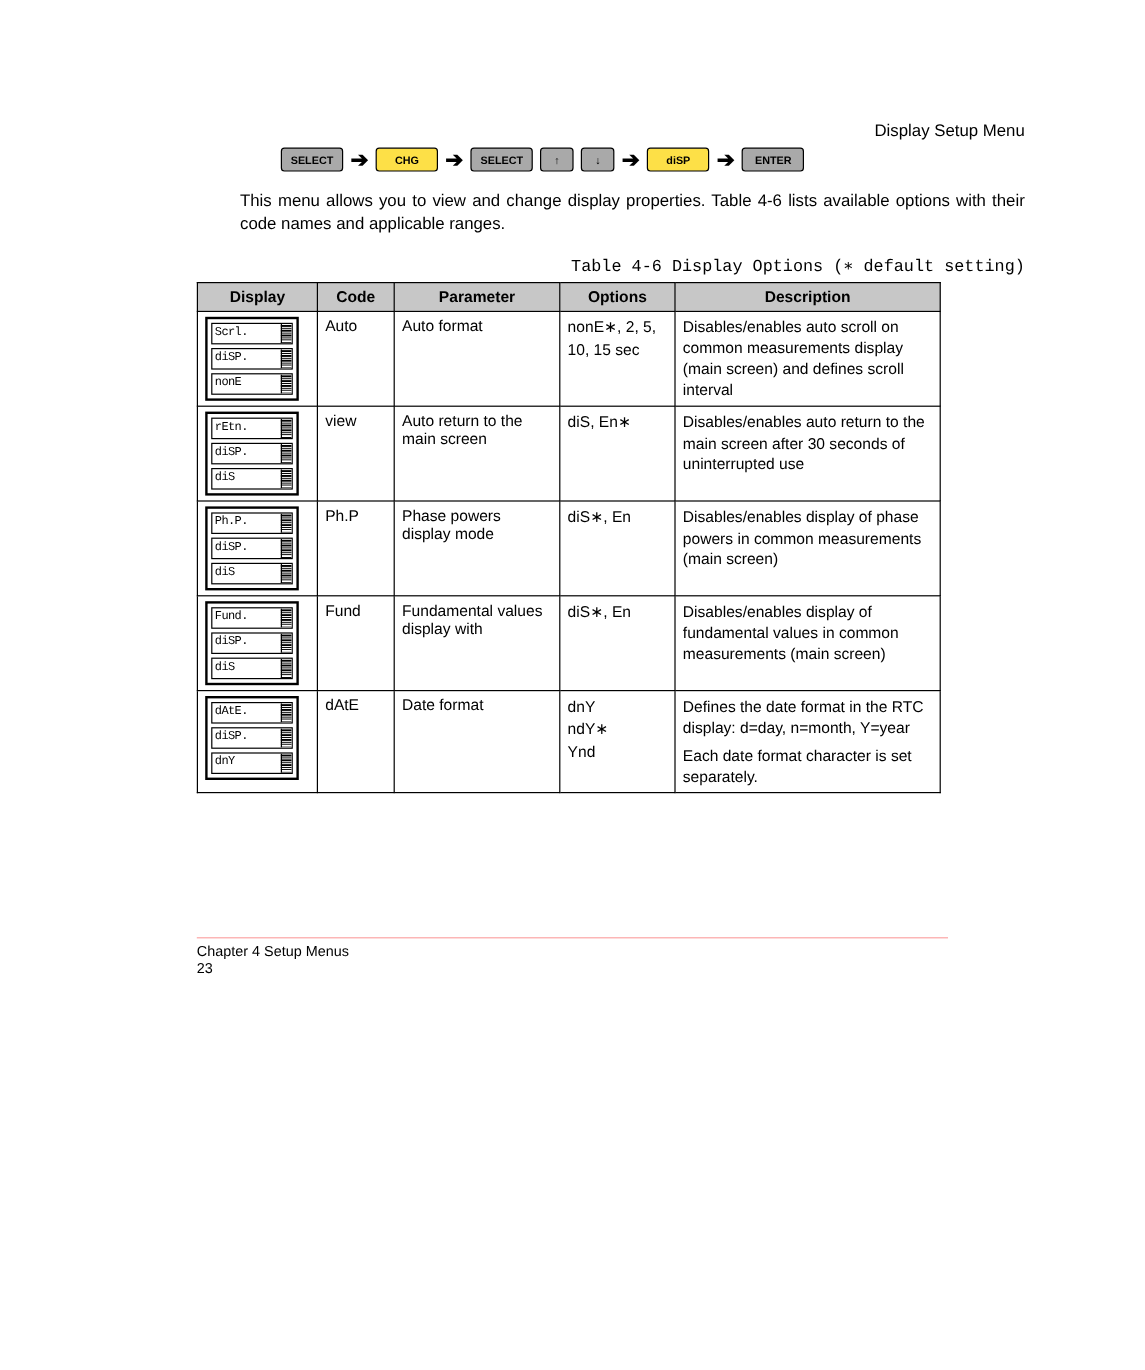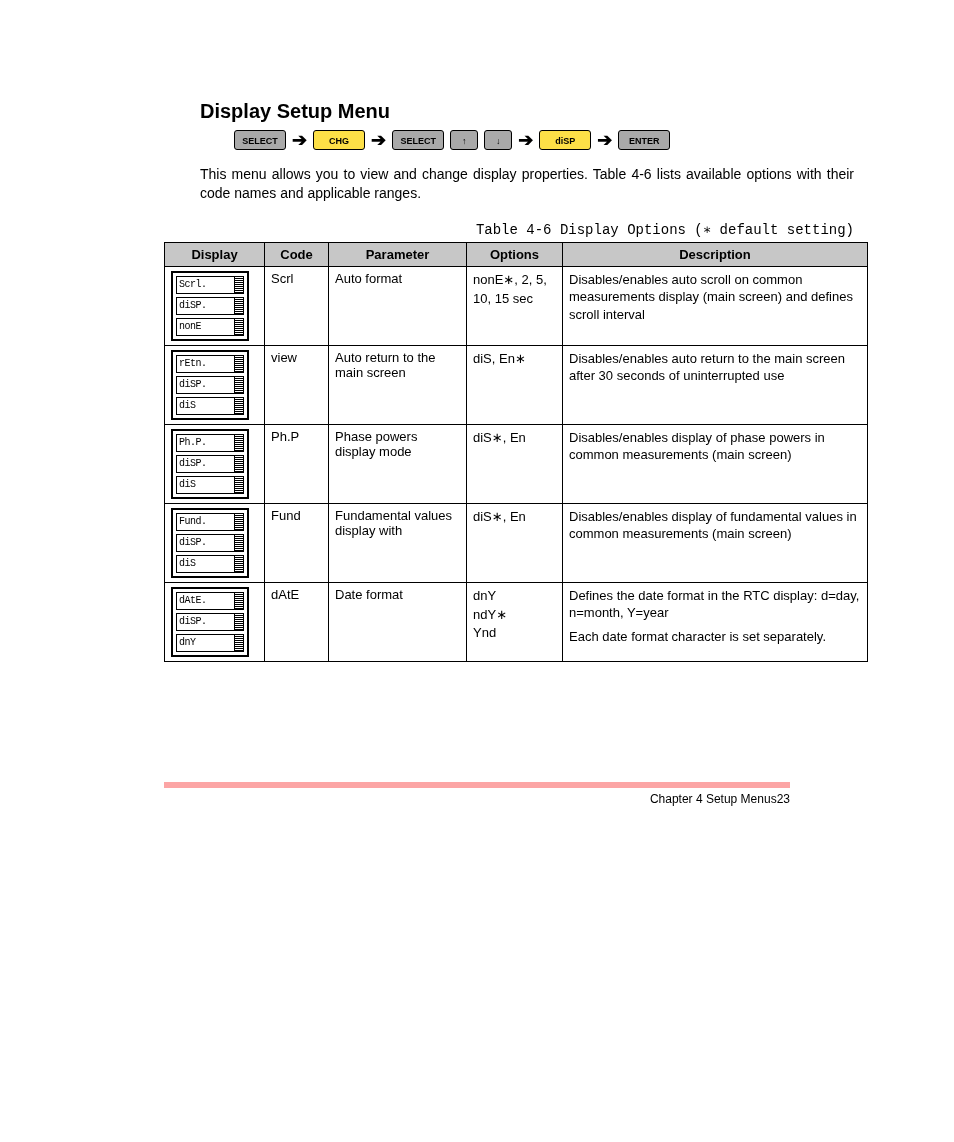--- a/index.html
+++ b/index.html
@@ -6,23 +6,24 @@
     font-family: Arial, Helvetica, sans-serif;
     font-size: 14px;
     color: #000;
     background: #fff;
     margin: 0;
     padding: 60px 100px 40px 100px;
     width: 954px;
     box-sizing: border-box;
   }
   .section-heading {
-    font-size: 20px;
-    font-weight: bold;
+    font-size: 14px;
+    font-weight: normal;
     margin: 40px 0 6px 100px;
+    text-align: right;
   }
   .breadcrumb {
     display: flex;
     align-items: center;
     gap: 6px;
     margin: 0 0 14px 118px;
     padding-left: 16px;
   }
   .bc-btn {
     display: inline-block;
@@ -47,21 +48,21 @@
     line-height: 1.35;
   }
   .table-caption {
     text-align: right;
     margin: 0 0 4px 0;
     font-size: 14px;
     font-family: Liberation Mono, monospace;
   }
   table.opts {
     border-collapse: collapse;
-    width: 704px;
+    width: 620px;
     margin: 0 0 0 64px;
   }
   table.opts th, table.opts td {
     border: 1px solid #000;
     padding: 4px 6px;
     vertical-align: top;
     font-size: 13px;
     text-align: left;
   }
   table.opts thead th {
@@ -102,26 +103,27 @@
   .lcd-row:last-child { margin-bottom: 0; }
   .lcd-row .hatch {
     position: absolute;
     right: 0; top: 0; bottom: 0;
     width: 8px;
     border-left: 1px solid #000;
     background: repeating-linear-gradient(0deg,#000 0 1px,#fff 1px 2px);
   }
 
   .footer {
-    border-top: 6px solid #fca5a5;
+    border-top: 1px solid #fca5a5;
     margin: 120px 64px 0 64px;
     padding-top: 4px;
     display: flex;
-    justify-content: flex-end;
+    justify-content: flex-start;
     font-size: 12px;
+    flex-direction: column;
   }
 </style>
 </head>
 <body>
 
 <div class="section-heading">Display Setup Menu</div>
 
 <div class="breadcrumb">
   <span class="bc-btn dark">SELECT</span>
   <span class="bc-arrow">➔</span>
@@ -161,21 +163,21 @@
   </thead>
   <tbody id="rows-body">
       <tr>
         <td>
           <div class="lcd">
             <div class="lcd-row">Scrl.<span class="hatch"></span></div>
             <div class="lcd-row">diSP.<span class="hatch"></span></div>
             <div class="lcd-row">nonE<span class="hatch"></span></div>
           </div>
         </td>
-        <td class="code-cell">Scrl</td>
+        <td class="code-cell">Auto</td>
         <td>Auto format</td>
         <td class="opt-cell">nonE∗, 2, 5, 10, 15 sec</td>
         <td class="desc-cell">
           <p>Disables/enables auto scroll on common measurements display (main screen) and defines scroll interval</p>
         </td>
       </tr>
       <tr>
         <td>
           <div class="lcd">
             <div class="lcd-row">rEtn.<span class="hatch"></span></div>

